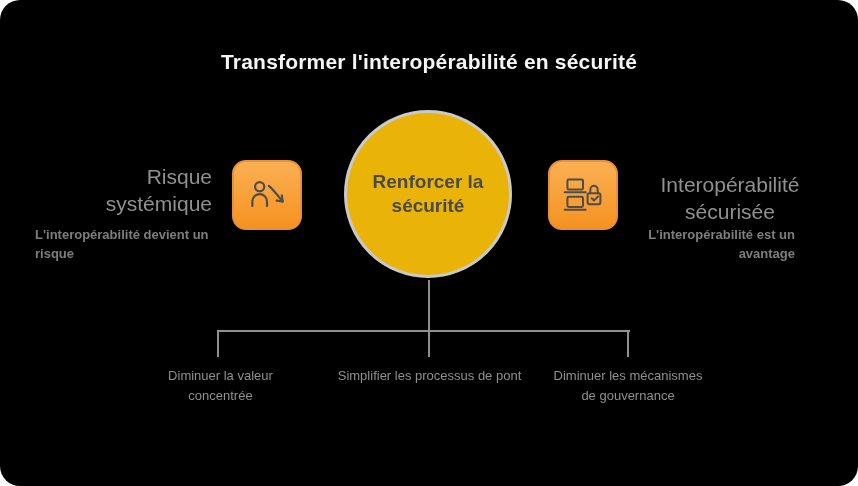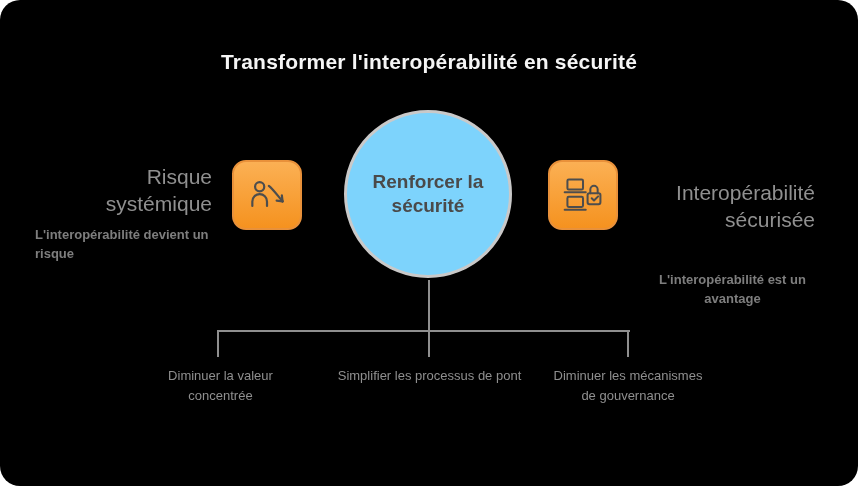--- a/index.html
+++ b/index.html
@@ -6,45 +6,45 @@
   .stage{
     position:relative;width:858px;height:486px;background:#000000;
     border-radius:20px;overflow:hidden;
   }
   .title{
     position:absolute;top:50px;left:0;right:0;text-align:center;
     color:#f5f5f5;font-size:21px;font-weight:700;letter-spacing:.2px;
   }
   .center-circle{
     position:absolute;left:344px;top:110px;width:168px;height:168px;
-    border-radius:50%;background:#7dd3fc;border:3px solid #c9c9c9;
+    border-radius:50%;background:#eab308;border:3px solid #c9c9c9;
     box-sizing:border-box;display:flex;align-items:center;justify-content:center;
   }
   .center-label{
     width:125px;text-align:center;color:#4a4a4a;font-weight:700;
     font-size:19px;line-height:1.25;
   }
   .icon-card{
     position:absolute;width:70px;height:70px;border-radius:14px;box-sizing:border-box;
     background:linear-gradient(180deg,#fbb054 0%,#f5921f 100%);
     border:2px solid #e9913a;
     display:flex;align-items:center;justify-content:center;
   }
   .icon-card.left{left:232px;top:160px;}
   .icon-card.right{left:548px;top:160px;}
   .side-heading{
     position:absolute;color:#909090;font-size:21px;line-height:1.3;font-weight:400;
   }
   .side-heading.left{left:60px;top:163px;width:152px;text-align:right;}
-  .side-heading.right{left:645px;top:179px;width:170px;text-align:right;}
+  .side-heading.right{left:645px;top:171px;width:170px;text-align:center;}
   .side-body{
     position:absolute;color:#7e7e7e;font-size:13px;font-weight:600;line-height:1.45;
   }
   .side-body.left{left:35px;top:226px;width:178px;text-align:left;}
-  .side-body.right{left:645px;top:226px;width:175px;text-align:center;margin-top:45px;}
+  .side-body.right{left:620px;top:226px;width:175px;text-align:right;}
   .line{position:absolute;background:#8f8f8f;}
   .line.v-center{left:428px;top:280px;width:2px;height:51px;}
   .line.h-bar{left:218px;top:330px;width:412px;height:2px;}
   .line.stub-1{left:217px;top:330px;width:2px;height:27px;}
   .line.stub-2{left:428px;top:330px;width:2px;height:27px;}
   .line.stub-3{left:627px;top:330px;width:2px;height:27px;}
   .branch-label{
     position:absolute;top:366px;color:#8f8f8f;font-size:13px;
     line-height:1.5;text-align:center;font-weight:500;
   }

